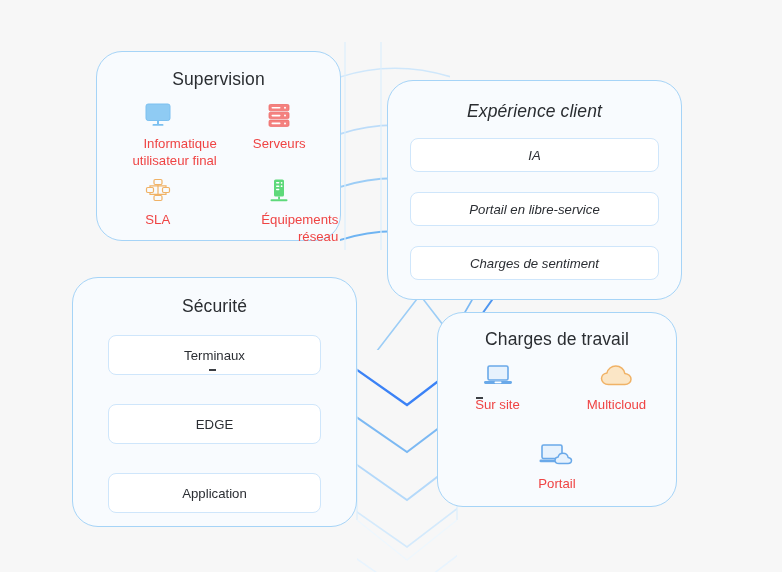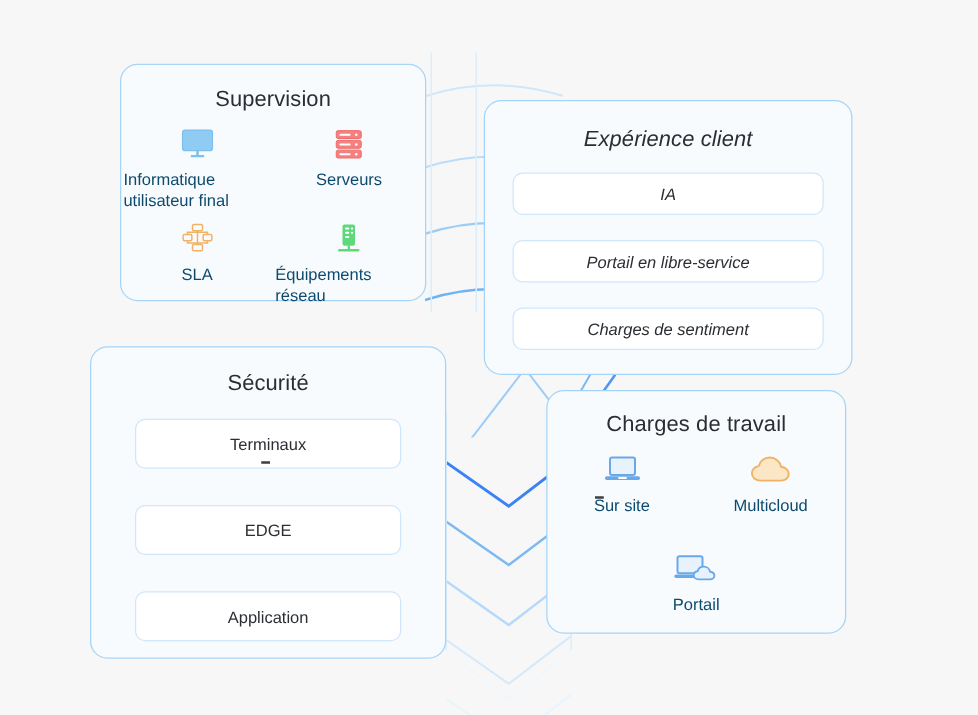--- a/index.html
+++ b/index.html
@@ -28,21 +28,21 @@
     top: 0;
     width: 782px;
     height: 572px;
     pointer-events: none;
   }
 
   .panel {
     position: absolute;
     background: #f8fbfe;
     border: 1.4px solid #a6d4f7;
-    border-radius: 14px;
+    border-radius: 26px;
     box-sizing: border-box;
   }
 
   .panel-title {
     text-align: center;
     color: #2a2d31;
     font-size: 17.5px;
     font-weight: 400;
     letter-spacing: 0.1px;
     margin: 0;
@@ -75,22 +75,22 @@
   }
   .icon-cell .glyph {
     height: 30px;
     display: flex;
     align-items: center;
     justify-content: center;
     margin-bottom: 5px;
   }
   .icon-cell .caption {
     font-size: 13.2px;
-    color: #0c4a6e;
-    text-align: left;
+    color: #ef4444;
+    text-align: right;
     line-height: 1.32;
     max-width: 118px;
   }
 
   
   #panel-experience {
     left: 387px;
     top: 80px;
     width: 295px;
     height: 220px;

